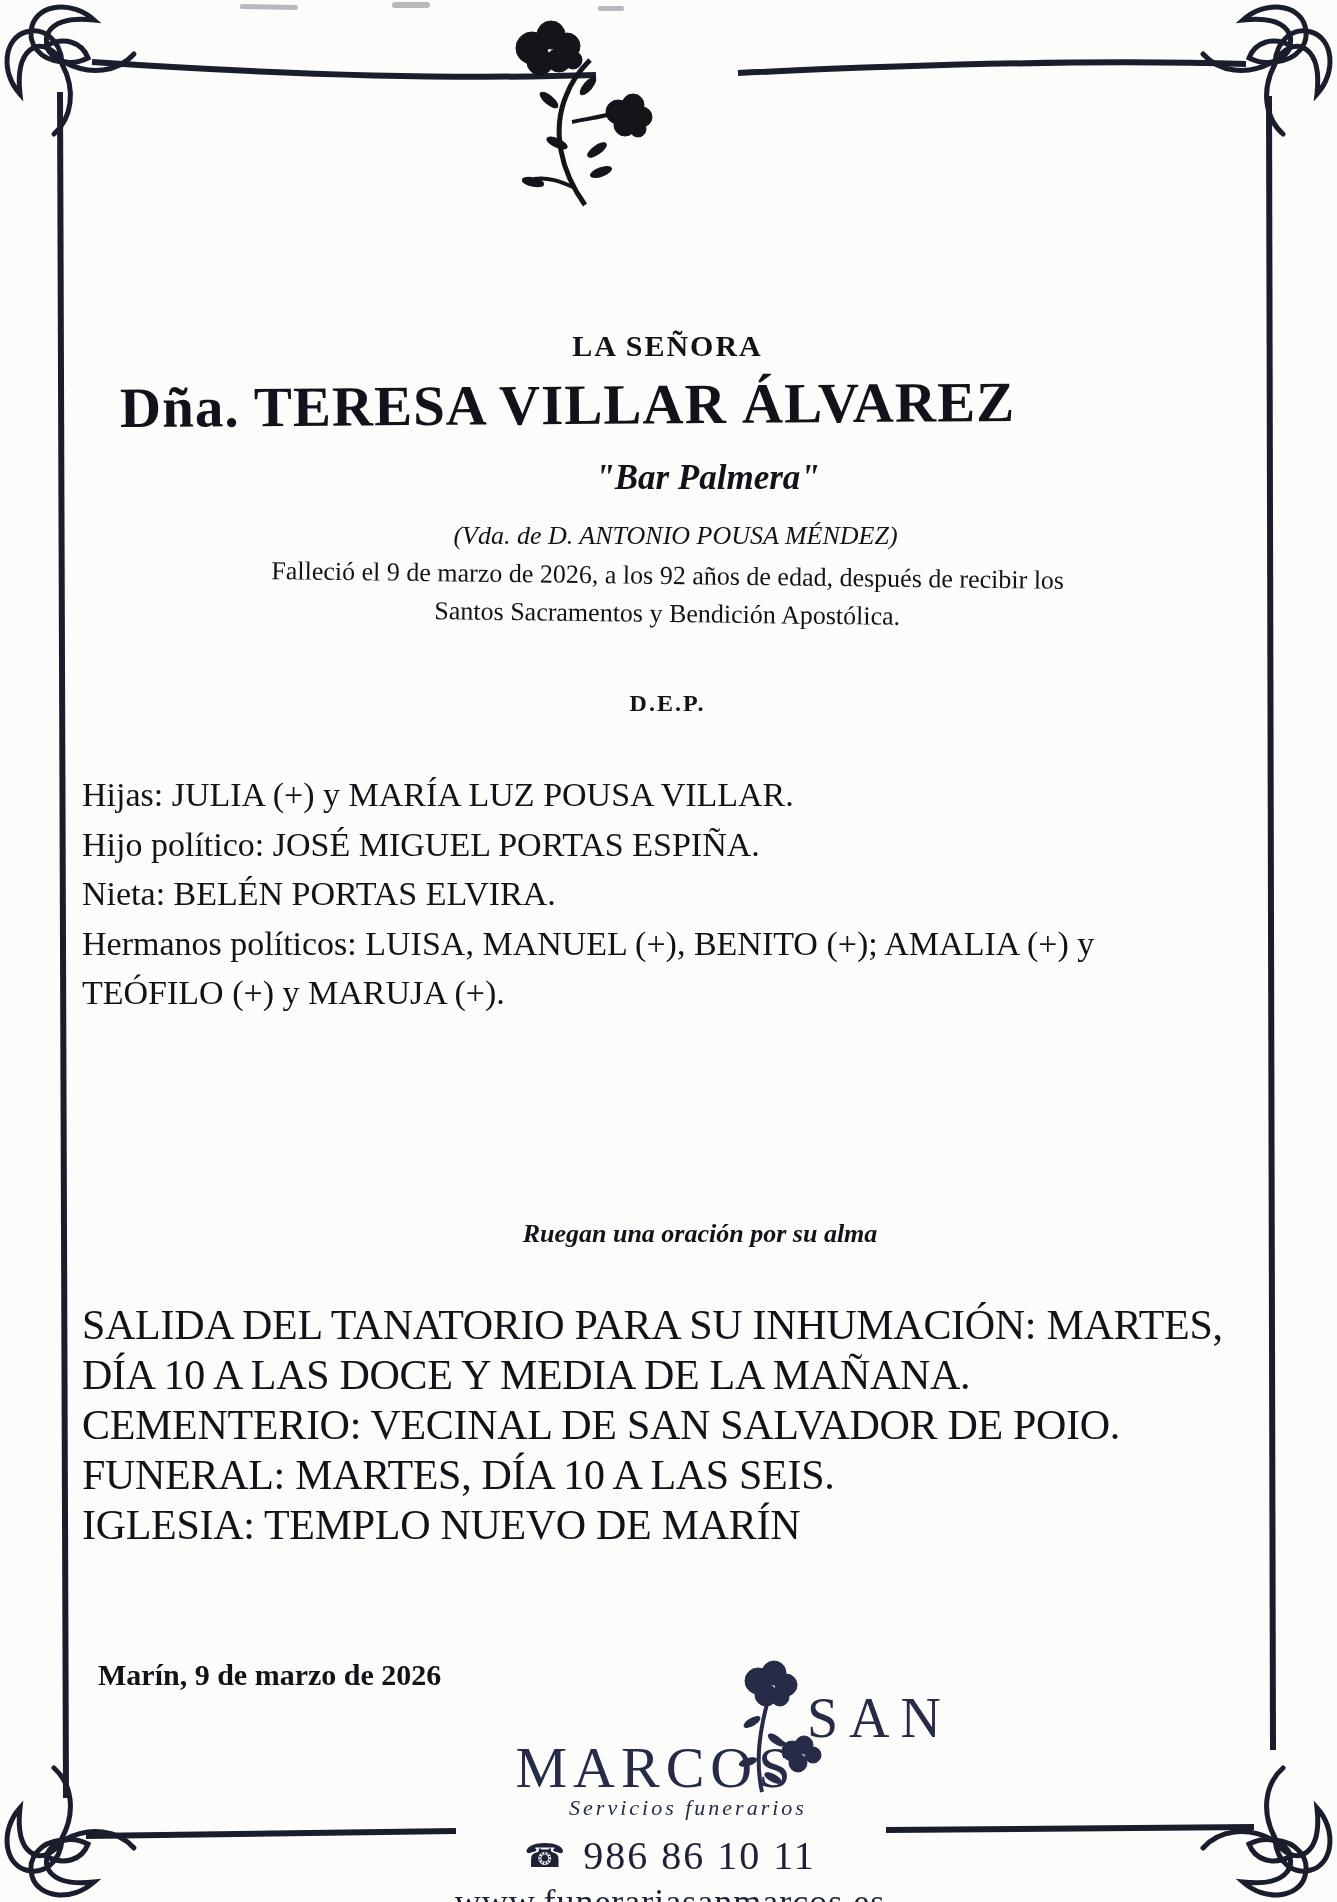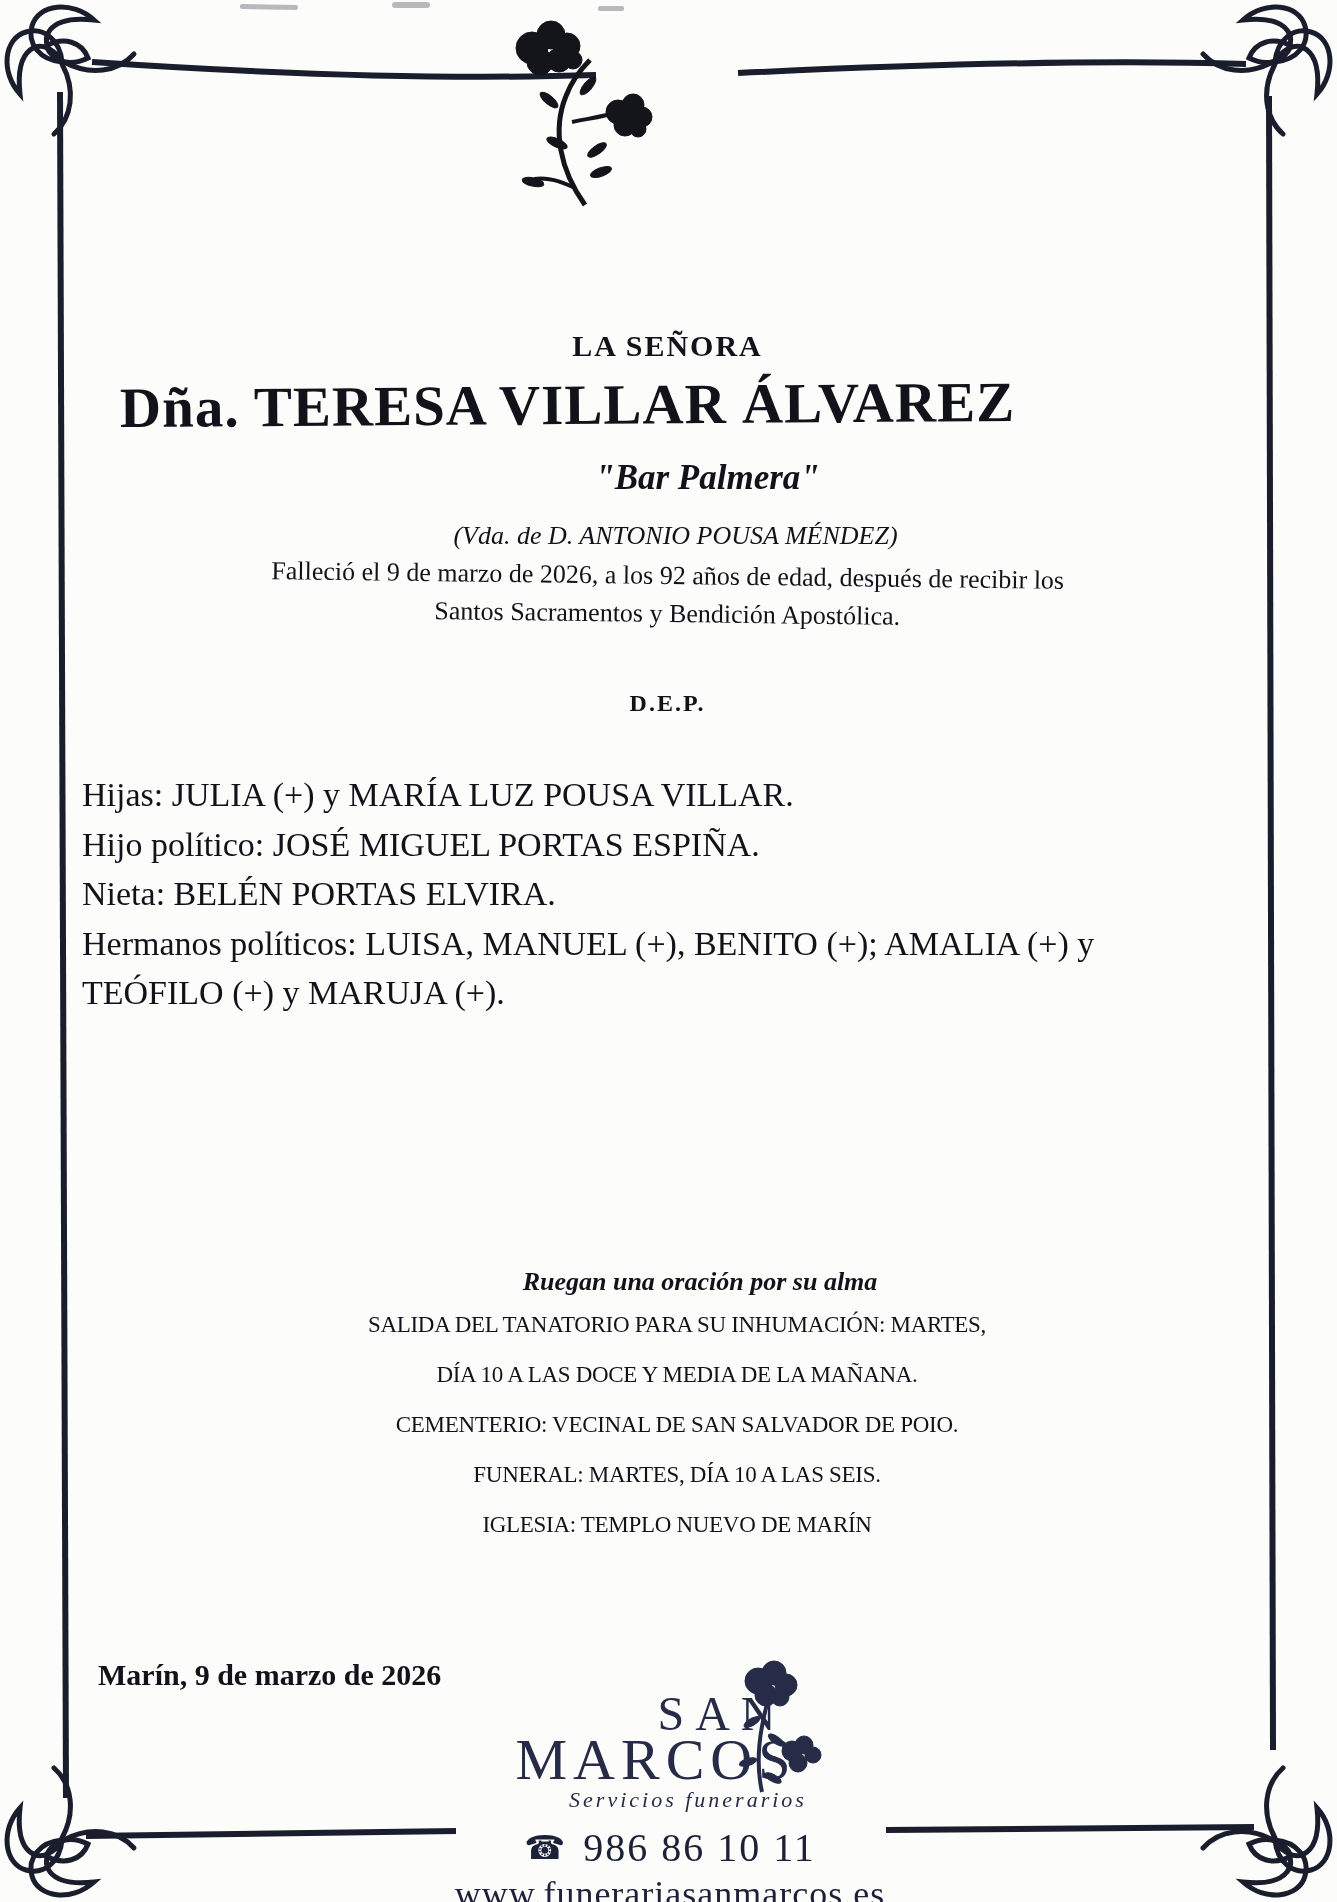--- a/index.html
+++ b/index.html
@@ -14,25 +14,25 @@
   .decor{position:absolute;top:0;left:0;width:1337px;height:1902px;pointer-events:none;}
   .abs{position:absolute;}
   .center-col{left:65px;width:1205px;text-align:center;}
   .pre-title{top:329px;font-size:30px;font-weight:bold;letter-spacing:2px;}
   .name{top:372px;font-size:57px;font-weight:bold;letter-spacing:1px;transform:translateX(-100px) rotate(-0.4deg);}
   .alias{top:458px;font-size:35px;font-weight:bold;font-style:italic;transform:translateX(40px);}
   .widow{top:521px;font-size:26px;font-style:italic;transform:translateX(8px);}
   .death{top:557px;font-size:26px;line-height:38px;transform:rotate(0.7deg);}
   .dep{top:690px;font-size:24px;font-weight:bold;letter-spacing:2px;}
   .family{top:770px;left:82px;width:1180px;font-size:34px;line-height:49.5px;text-align:left;}
-  .prayer{top:1219px;left:125px;width:1150px;text-align:center;font-size:26px;font-weight:bold;font-style:italic;margin-top:48px;}
-  .schedule{top:1300px;left:82px;width:1190px;font-size:23px;line-height:50px;text-align:center;letter-spacing:-0.3px;}
+  .prayer{top:1219px;left:125px;width:1150px;text-align:center;font-size:26px;font-weight:bold;font-style:italic;}
+  .schedule{top:1300px;left:82px;width:1190px;font-size:42px;line-height:50px;text-align:left;letter-spacing:-0.3px;}
   .place-date{top:1658px;left:98px;font-size:30px;font-weight:bold;}
   .logo{top:1690px;left:440px;width:460px;text-align:center;color:#262b47;}
-  .logo-san{font-size:48px;letter-spacing:11px;line-height:1;transform:translateX(52px);}
+  .logo-san{font-size:56px;letter-spacing:11px;line-height:1;transform:translateX(52px);text-align:right;}
   .logo-marcos{font-size:58px;letter-spacing:6px;line-height:1;margin-top:-7px;transform:translateX(-14px);}
   .logo-tagline{font-size:22px;font-style:italic;letter-spacing:3px;margin-top:-2px;transform:translateX(18px);}
   .phone-row{margin-top:11px;display:flex;justify-content:center;align-items:center;gap:18px;color:#1c2138;}
   .phone-icon{font-family:"DejaVu Sans",sans-serif;font-size:33px;line-height:1;}
   .phone-number{font-size:40px;letter-spacing:2px;}
   .website{font-size:36px;letter-spacing:1px;margin-top:2px;color:#1c2138;}
   .line{display:block;}
 </style>
 </head>
 <body>

